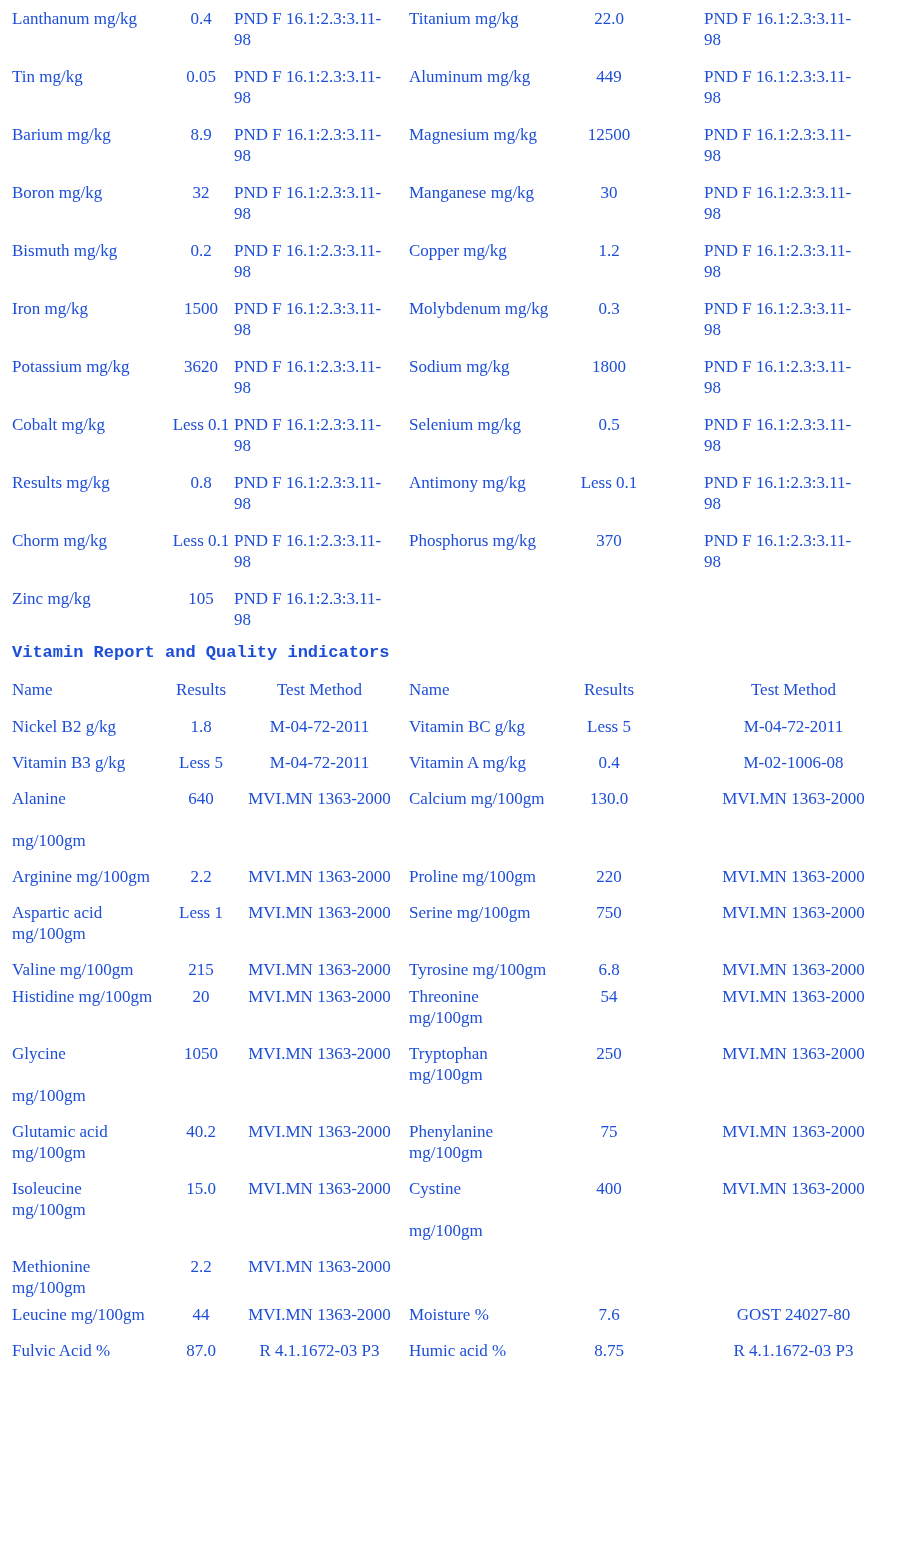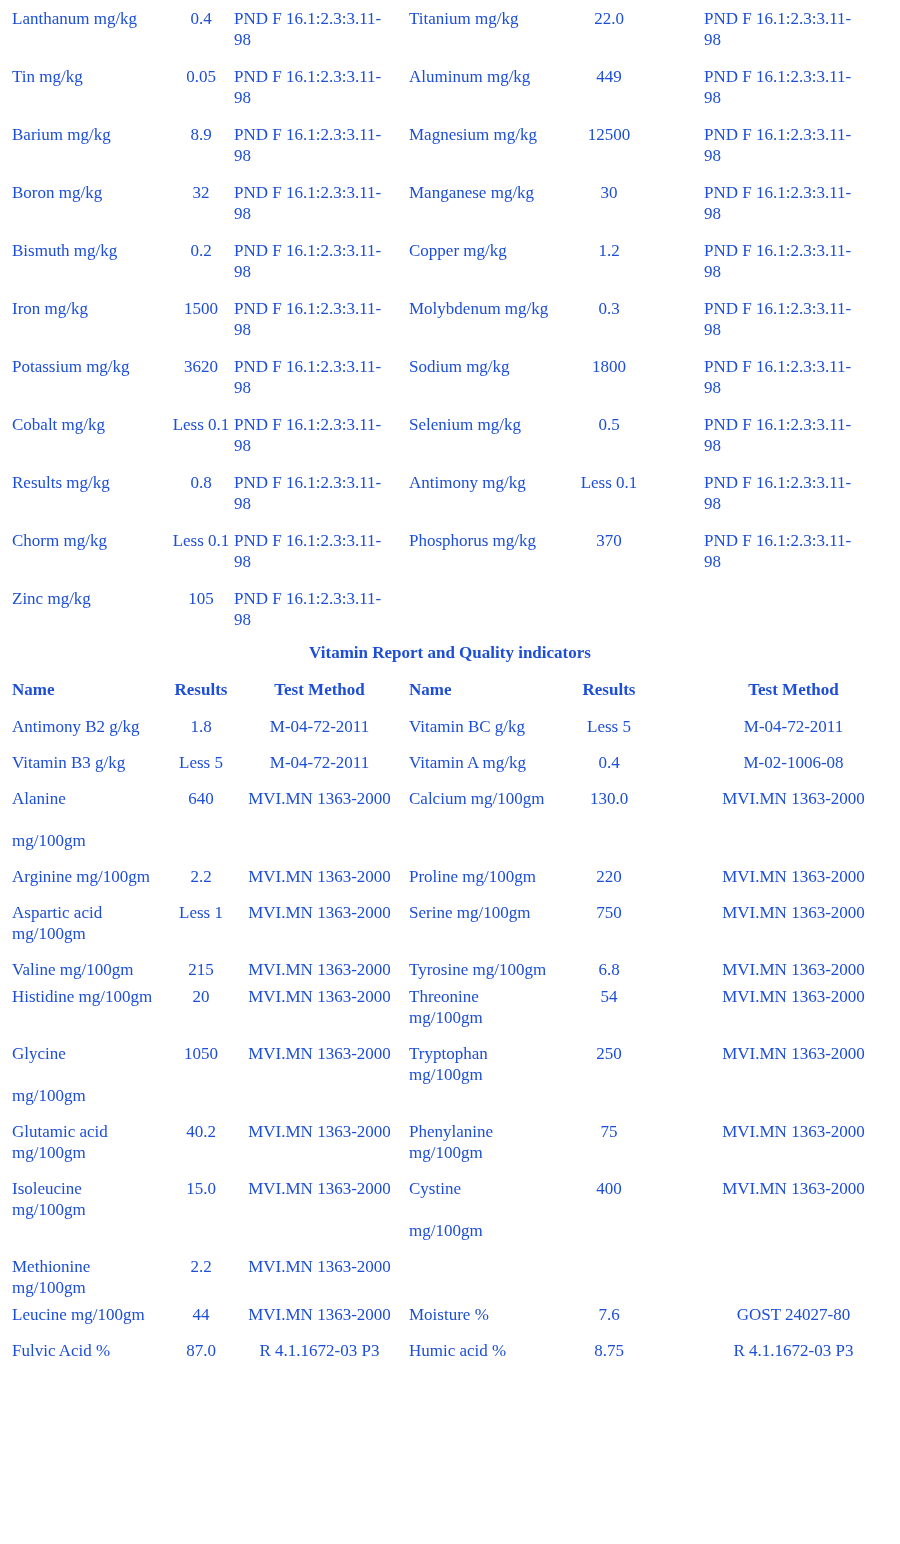--- a/index.html
+++ b/index.html
@@ -42,25 +42,25 @@
   .minerals td { padding-bottom: 16px; }
   .minerals tr:last-child td { padding-bottom: 0; }
   .minerals td:nth-child(2),
   .minerals td:nth-child(5) { text-align: center; white-space: nowrap; }
   .minerals td:nth-child(3) { padding-left: 2px; }
   .minerals td:nth-child(4) { padding-left: 12px; }
   .minerals td:nth-child(6) { padding-left: 55px; }
   
   .section-title {
     font-weight: bold;
-    text-align: center;
     margin: 12px 0 16px 0;
-  }
-  
-  .vitamins th { font-weight: bold; padding-bottom: 16px; }
+    font-family: Liberation Mono, monospace;
+  }
+  
+  .vitamins th { font-weight: normal; padding-bottom: 16px; }
   .vitamins td { padding-bottom: 15px; }
   .vitamins th:nth-child(2), .vitamins td:nth-child(2),
   .vitamins th:nth-child(5), .vitamins td:nth-child(5) { text-align: center; white-space: nowrap; }
   .vitamins th:nth-child(3), .vitamins td:nth-child(3) { text-align: center; padding-left: 10px; }
   .vitamins th:nth-child(6), .vitamins td:nth-child(6) { text-align: center; padding-left: 50px; }
   .vitamins th:nth-child(4), .vitamins td:nth-child(4) { padding-left: 12px; }
   
   .vitamins tbody tr:nth-child(6) td,
   .vitamins tbody tr:nth-child(11) td { padding-bottom: 6px; }
   
@@ -209,21 +209,21 @@
         <th>Name</th>
         <th>Results</th>
         <th>Test Method</th>
         <th>Name</th>
         <th>Results</th>
         <th>Test Method</th>
       </tr>
     </thead>
     <tbody id="vitamins-body">
         <tr>
-    <td>Antimony B2 g/kg</td>
+    <td>Nickel B2 g/kg</td>
     <td>1.8</td>
     <td>M-04-72-2011</td>
     <td>Vitamin BC g/kg</td>
     <td>Less 5</td>
     <td>M-04-72-2011</td>
   </tr>
         <tr>
     <td>Vitamin B3 g/kg</td>
     <td>Less 5</td>
     <td>M-04-72-2011</td>

